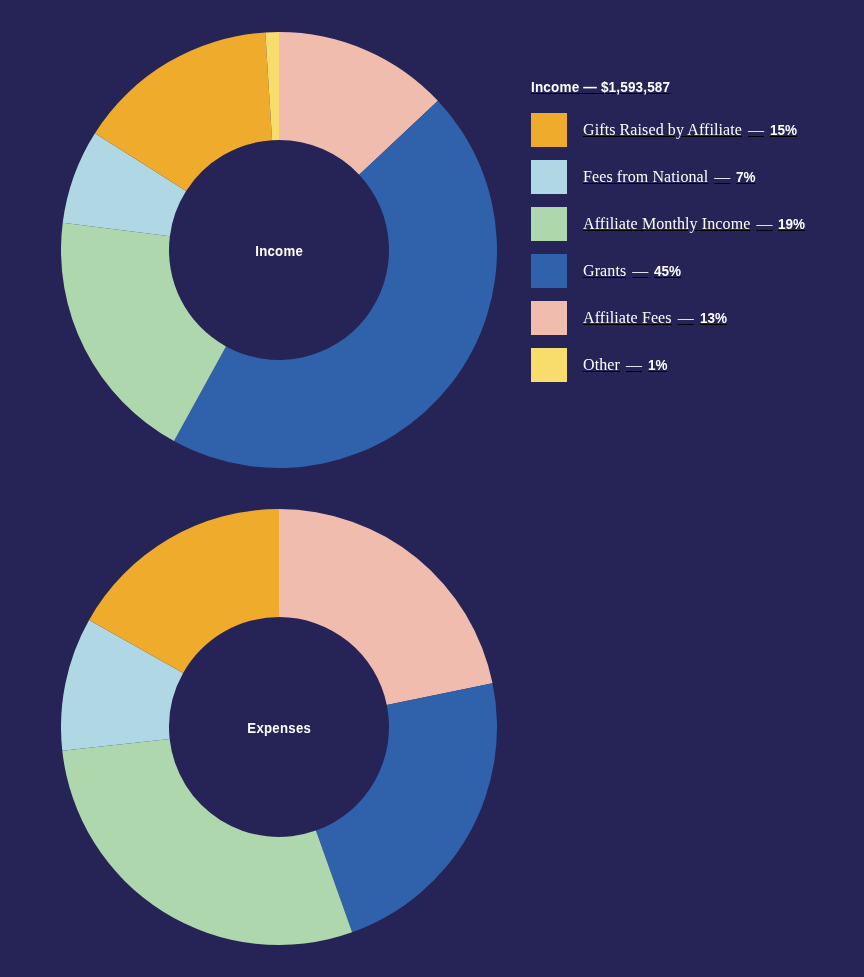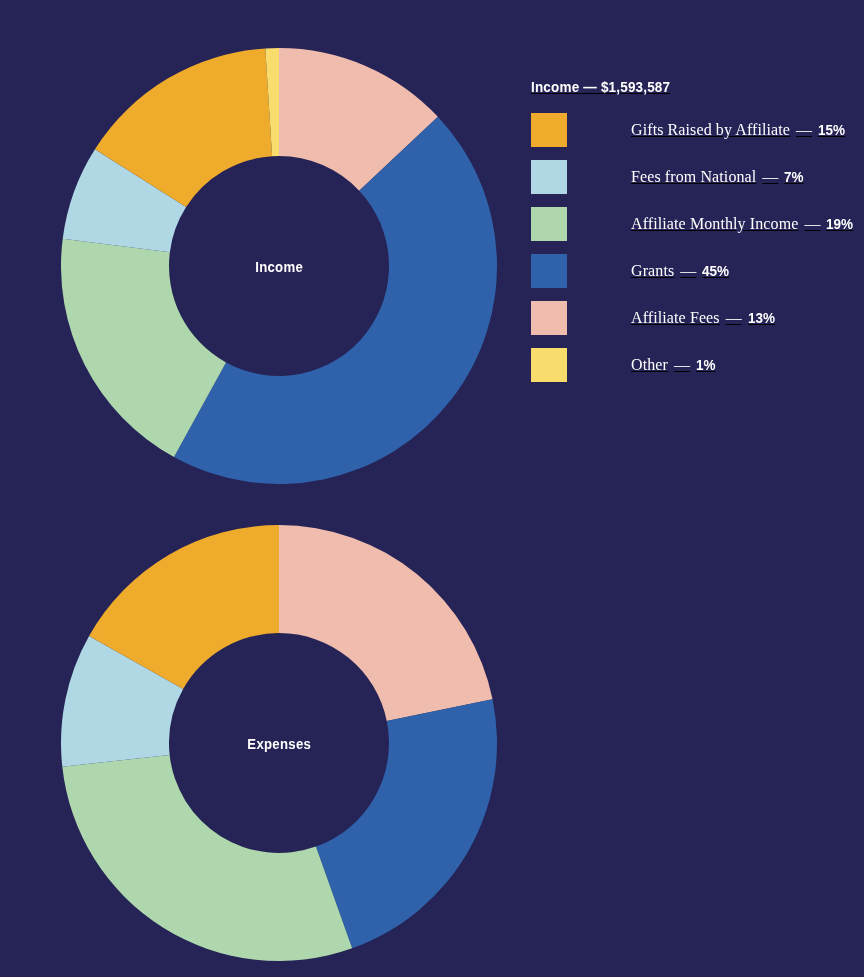--- a/index.html
+++ b/index.html
@@ -25,21 +25,21 @@
     position: absolute;
     left: 0;
     width: 864px;
   }
   #income-block  { top: 0px;   height: 500px; }
   #expenses-block{ top: 477px; height: 500px; }
 
   .donut-wrap {
     position: absolute;
     left: 61px;
-    top: 48px;
+    top: 32px;
     width: 436px;
     height: 436px;
   }
   .donut-svg { display: block; width: 436px; height: 436px; }
 
   .donut-center-label {
     position: absolute;
     left: 0;
     top: 0;
     width: 436px;
@@ -77,21 +77,20 @@
     transform: scaleX(0.9);
     transform-origin: left center;
     white-space: nowrap;
   }
 
   .legend-row {
     display: flex;
     align-items: center;
     height: 34px;
     margin-bottom: 13px;
-    gap: 48px;
   }
 
   .legend-swatch {
     width: 36px;
     height: 34px;
     flex: 0 0 36px;
   }
   .legend-text {
     margin-left: 16px;
     font-family: "Liberation Serif", serif;

